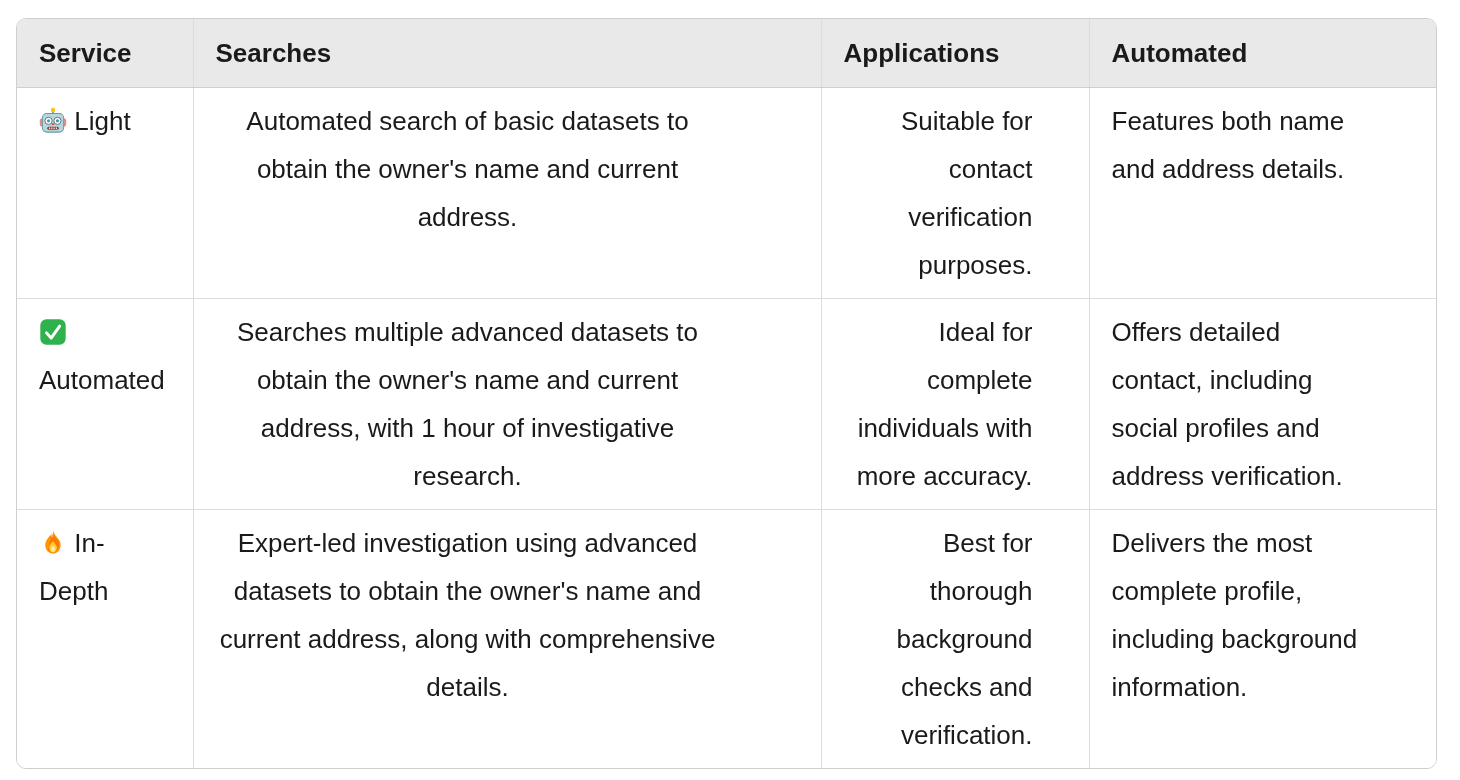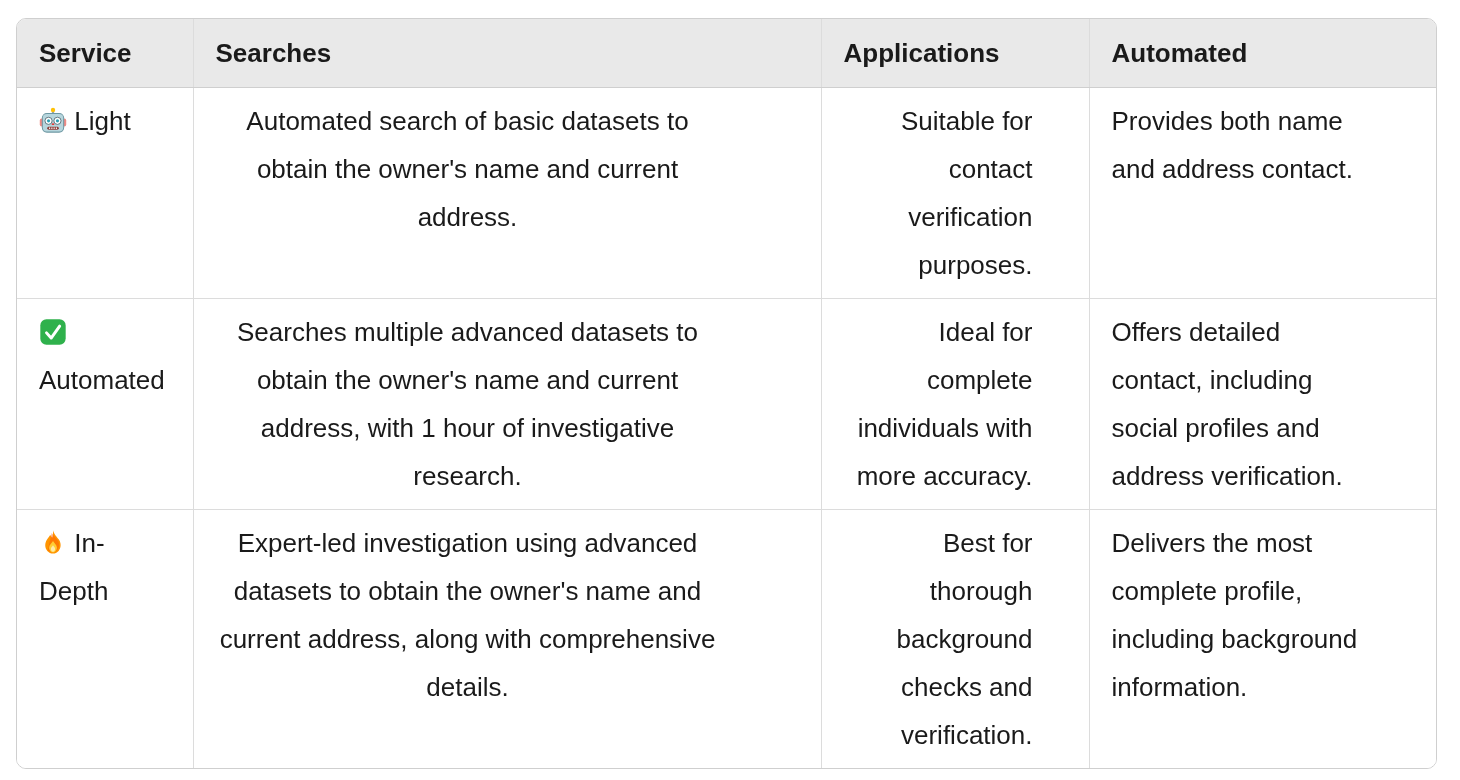--- a/index.html
+++ b/index.html
@@ -101,21 +101,21 @@
                 <circle cx="21.1" cy="15.8" r="1.8" fill="#2aa0b5"></circle>
                 <path d="M16 17.6l-1.8 3h3.6z" fill="#e53935"></path>
                 <rect x="9.4" y="22.6" width="13.2" height="3.4" rx="1.7" fill="#8d3a35"></rect>
                 <rect x="11.4" y="23.4" width="1.4" height="1.8" fill="#f5e9e7"></rect>
                 <rect x="14" y="23.4" width="1.4" height="1.8" fill="#f5e9e7"></rect>
                 <rect x="16.6" y="23.4" width="1.4" height="1.8" fill="#f5e9e7"></rect>
                 <rect x="19.2" y="23.4" width="1.4" height="1.8" fill="#f5e9e7"></rect>
               </svg></span> <span class="svc-label">Light</span></td>
     <td class="col-features">Automated search of basic datasets to obtain the owner's name and current address.</td>
     <td class="col-applications">Suitable for contact verification purposes.</td>
-    <td class="col-advantages">Provides both name and address contact.</td>
+    <td class="col-advantages">Features both name and address details.</td>
   </tr>
         <tr>
     <td class="col-service"><span class="svc-icon"><svg viewBox="0 0 32 32">
                 <rect x="1.5" y="1.5" width="29" height="29" rx="7" fill="#2fb14c"></rect>
                 <path d="M8.6 17l5.3 5.9L23.6 9.3" fill="none" stroke="#ffffff" stroke-width="3.4" stroke-linecap="round" stroke-linejoin="round"></path>
               </svg></span> <span class="svc-label">Automated</span></td>
     <td class="col-features">Searches multiple advanced datasets to obtain the owner's name and current address, with 1 hour of investigative research.</td>
     <td class="col-applications">Ideal for complete individuals with more accuracy.</td>
     <td class="col-advantages">Offers detailed contact, including social profiles and address verification.</td>
   </tr>

